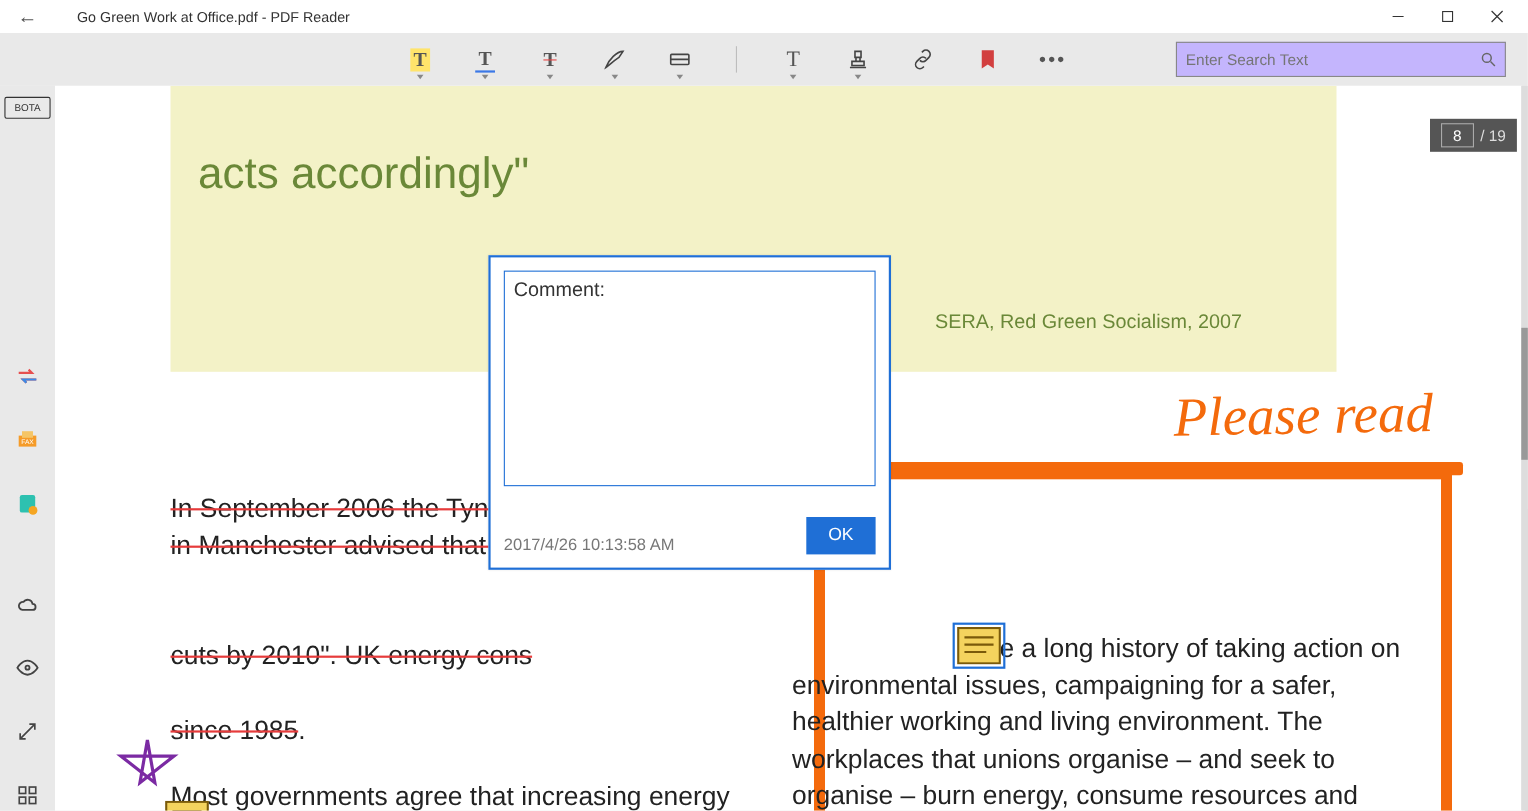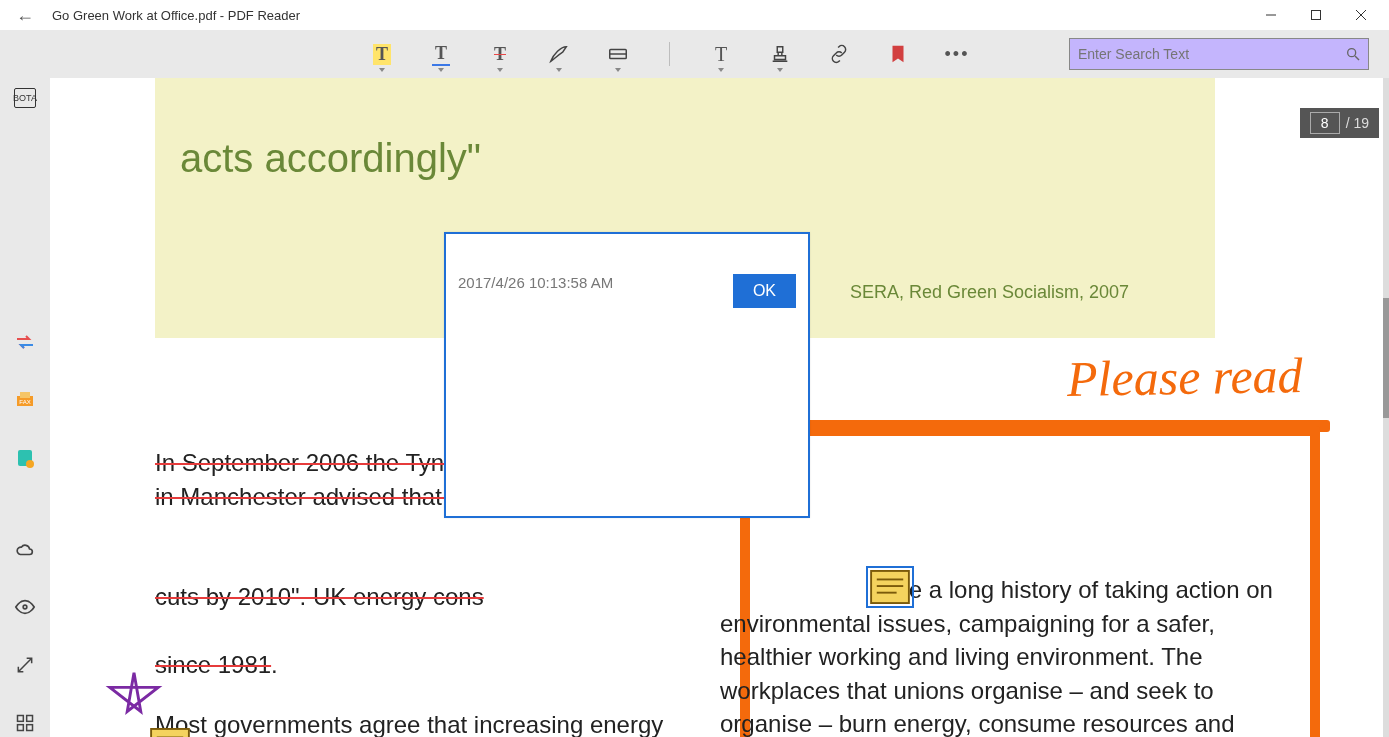--- a/index.html
+++ b/index.html
@@ -15,21 +15,21 @@
     height: 30px;
     display: flex; align-items: center;
     padding: 0 6px;
     font-size: 13px;
     color: #333;
   }
   .titlebar .back-arrow {
     font-size: 18px; color: #555;
     padding: 0 10px;
   }
-  .titlebar .title-text { margin-left: 8px; }
+  .titlebar .title-text { margin-left: 26px; }
   .win-controls {
     margin-left: auto;
     display: flex;
     gap: 0;
   }
   .win-btn {
     width: 45px; height: 30px;
     display: flex; align-items: center; justify-content: center;
     font-size: 14px; font-family: "Segoe MDL2 Assets","Segoe UI Symbol",Arial,sans-serif;
   }
@@ -93,21 +93,21 @@
   }
   .sidebar-left {
     width: 50px;
     background:#e9e9e9;
     display:flex; flex-direction:column; align-items:center;
     gap: 30px;
     padding-top: 10px;
     position: relative;
   }
   .sidebar-left .pill {
-    width:22px; height:20px;
+    width:42px; height:20px;
     border:1px solid #333;
     font-size:9px; display:flex;align-items:center;justify-content:center;
     border-radius:2px;
     color:#333;
   }
   .side-btn {
     width:28px;height:28px;
     display:flex;align-items:center;justify-content:center;
     cursor:pointer;
   }
@@ -216,21 +216,21 @@
     flex:1;
     border:1px solid #1f6fd6;
     resize:none;
     font-size:18px;
     font-family:"Segoe UI",Arial,sans-serif;
     padding:6px 8px;
     outline:none;
     color:#333;
   }
   .dialog-row {
-    display:flex; align-items:flex-start; justify-content:space-between;
+    display:flex; align-items:flex-end; justify-content:space-between;
     margin-top:28px;
   }
   .dialog-time { font-size:15px; color:#777; }
   .dialog-ok {
     background:#1f6fd6; color:#fff;
     border:none; font-size:16px;
     padding:8px 20px;
     cursor:pointer;
   }
   .scrollbar-right {
@@ -392,21 +392,21 @@
     <div class="orange-box-top-extra"></div>
     <div class="orange-box"></div>
 
     <div class="left-para">
       <span class="strike-red">In September 2006 the Tynda</span><br>
       <span class="strike-red">in Manchester advised that a r</span><br>
       <br>
       <br>
       <span class="strike-red">cuts by 2010". UK energy cons</span><br>
       <br>
-      <span class="strike-red">since 1981</span><span>.</span>
+      <span class="strike-red">since 1985</span><span>.</span>
     </div>
 
     <div class="star-icon">
       <svg width="58" height="58" viewBox="0 0 60 60" fill="none" stroke="#7b2aa3" stroke-width="3">
         <path d="M30 5 L37 45 L5 20 L55 20 L23 45 Z"></path>
       </svg>
     </div>
 
     <div class="left-para2">
       <span>Most governments agree that increasing energy efficiency is key in the battle against climate change. Not only is it the quickest way</span>
@@ -438,17 +438,18 @@
       <span>/ 19</span>
     </div>
   </div>
 </div>
 
 <div class="scrollbar-right">
   <div class="scrollbar-thumb"></div>
 </div>
 
 <div class="dialog">
+  <textarea style="">Comment:</textarea>
   <div class="dialog-row">
     <span class="dialog-time">2017/4/26 10:13:58 AM</span>
     <button class="dialog-ok">OK</button>
   </div>
 </div>
 
 </body></html>

